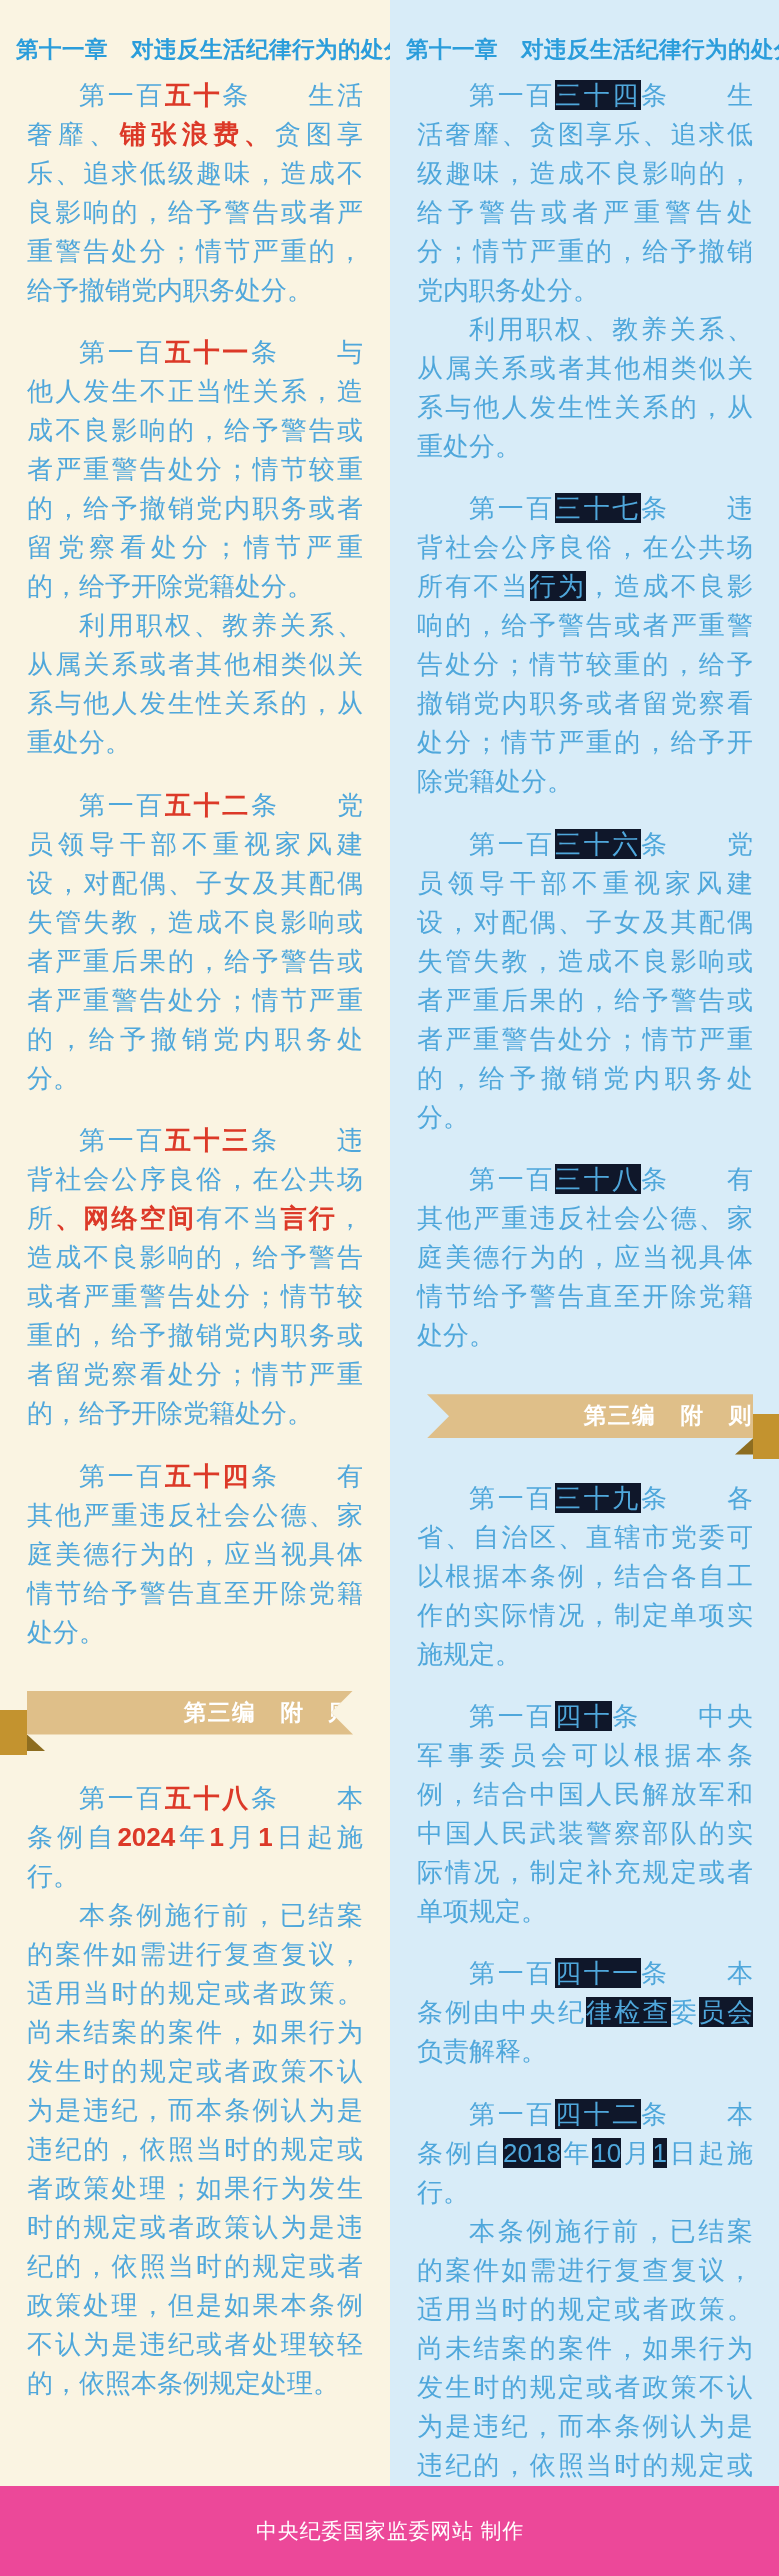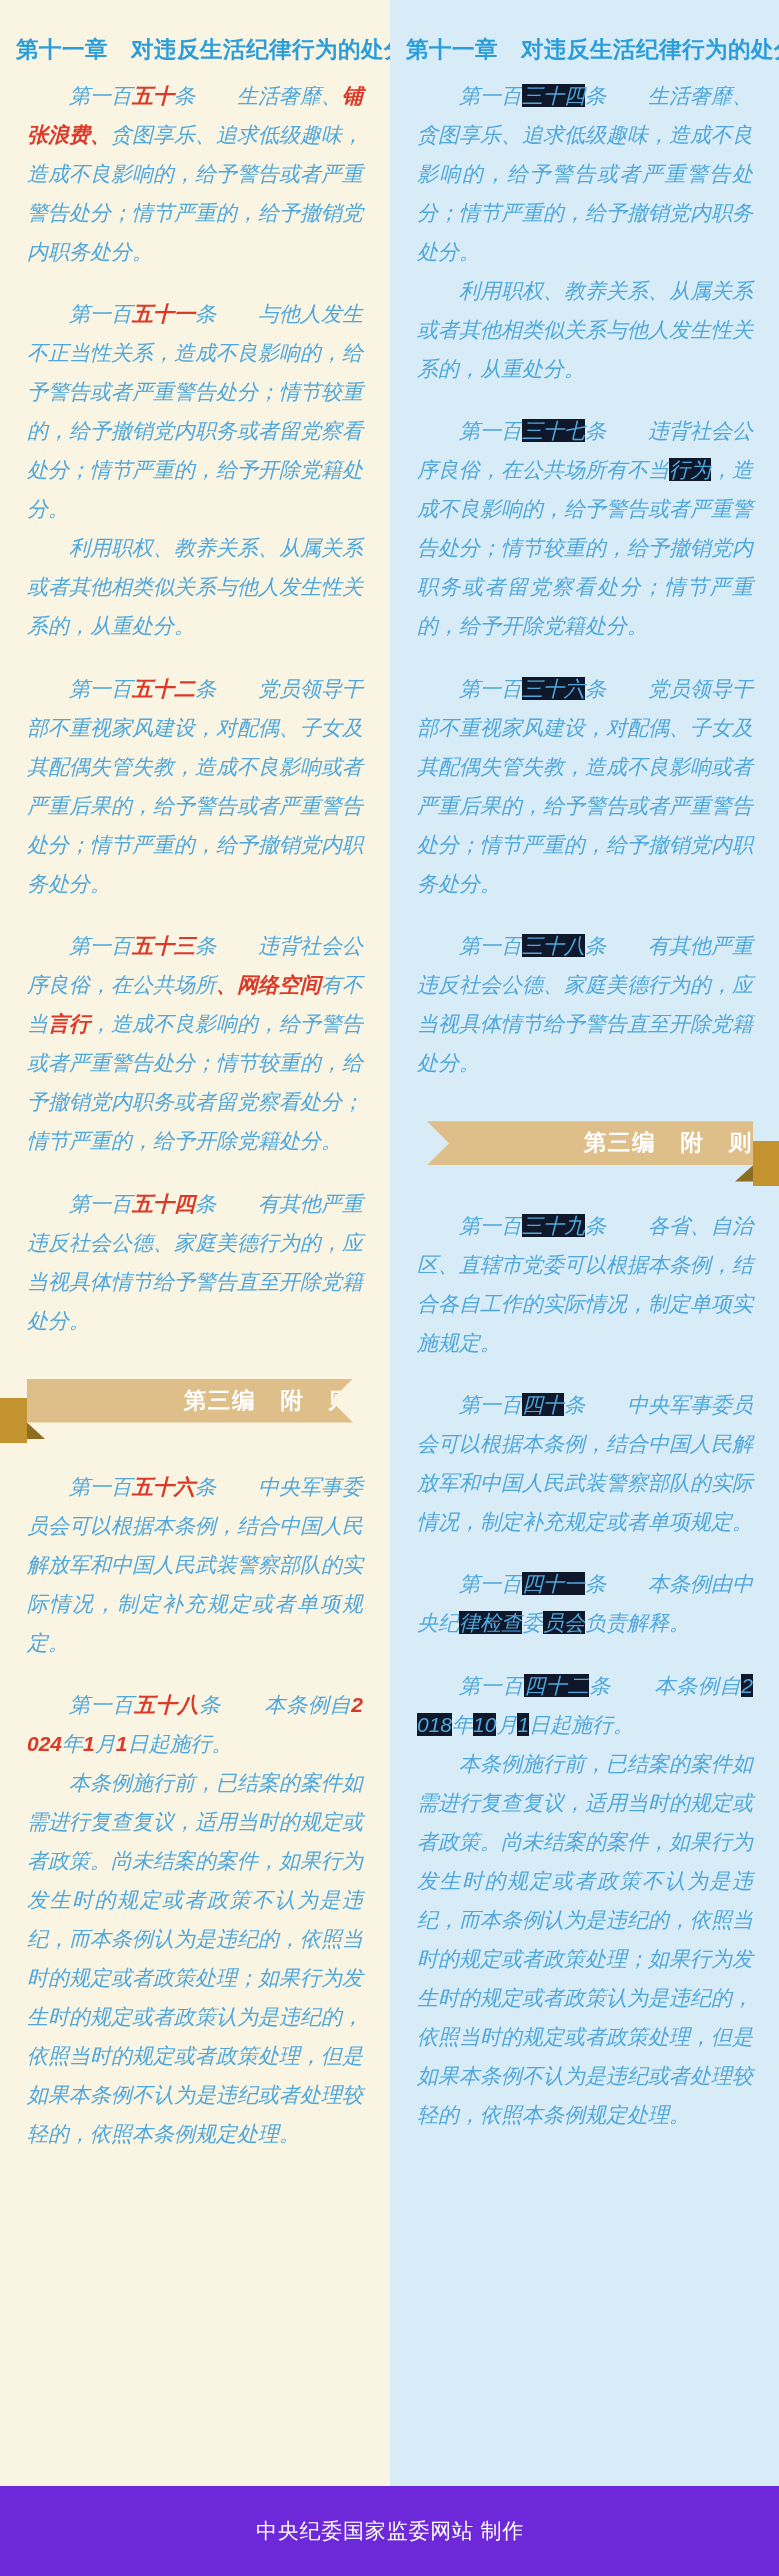--- a/index.html
+++ b/index.html
@@ -12,22 +12,22 @@
   .col{position:absolute;top:0;width:390px;height:2486px;overflow:hidden;}
   .col-left{left:0;background:#FAF4E2;}
   .col-right{left:390px;background:#D8ECF8;}
   .col-inner{padding:34px 27px 0 27px;}
   .chapter{
     margin:0 -11px;white-space:nowrap;
     font-size:22.6px;font-weight:bold;color:#2B9DDB;letter-spacing:0.4px;
   }
   .para{
     margin:23.4px 0 0 0;
-    font-size:21px;line-height:39px;color:#4FA7DB;
-    text-align:justify;text-indent:2em;word-break:break-all;font-style:italic;
+    font-size:26px;line-height:39px;color:#4FA7DB;
+    text-align:justify;text-indent:2em;word-break:break-all;
   }
   .para.first{margin-top:11px;}
   .para.cont{margin-top:0;}
   .seg-red{color:#DC3928;font-weight:bold;}
   .seg-hl{background:#0f172a;}
   .ribbon-row{position:relative;height:65px;margin:39px -27px 19.5px -27px;}
   .ribbon-body{
     position:absolute;top:0;height:44px;width:326px;
     background:#DFBF89;color:#FFFFFF;
     font-size:22.6px;font-weight:bold;letter-spacing:1.6px;
@@ -36,21 +36,21 @@
   .col-left .ribbon-body{left:27px;clip-path:polygon(0 0,100% 0,calc(100% - 22px) 50%,100% 100%,0 100%);}
   .col-right .ribbon-body{left:37px;clip-path:polygon(0 0,100% 0,100% 100%,0 100%,22px 50%);}
   .ribbon-fold{position:absolute;top:19.5px;width:27px;height:45px;background:#C3932F;}
   .col-left .ribbon-fold{left:0;}
   .col-right .ribbon-fold{right:0;}
   .ribbon-shadow{position:absolute;top:44px;width:18px;height:16.4px;background:#8D6D20;}
   .col-left .ribbon-shadow{left:27px;clip-path:polygon(0 0,100% 100%,0 100%);}
   .col-right .ribbon-shadow{right:27px;clip-path:polygon(100% 0,100% 100%,0 100%);}
   .footer{
     position:absolute;left:0;bottom:0;width:780px;height:90px;
-    background:#6d28d9;color:#FFFFFF;font-size:21px;letter-spacing:0.8px;
+    background:#ec4899;color:#FFFFFF;font-size:21px;letter-spacing:0.8px;
     display:flex;align-items:center;justify-content:center;
   }
 </style>
 </head>
 <body>
 
 <div class="poster">
 
   <div class="col col-left">
     <div class="col-inner">
@@ -61,21 +61,20 @@
       <p class="para"><span class="seg-n">第一百</span><span class="seg-red">五十二</span><span class="seg-n">条　　党员领导干部不重视家风建设，对配偶、子女及其配偶失管失教，造成不良影响或者严重后果的，给予警告或者严重警告处分；情节严重的，给予撤销党内职务处分。</span></p>
       <p class="para"><span class="seg-n">第一百</span><span class="seg-red">五十三</span><span class="seg-n">条　　违背社会公序良俗，在公共场所</span><span class="seg-red">、网络空间</span><span class="seg-n">有不当</span><span class="seg-red">言行</span><span class="seg-n">，造成不良影响的，给予警告或者严重警告处分；情节较重的，给予撤销党内职务或者留党察看处分；情节严重的，给予开除党籍处分。</span></p>
       <p class="para"><span class="seg-n">第一百</span><span class="seg-red">五十四</span><span class="seg-n">条　　有其他严重违反社会公德、家庭美德行为的，应当视具体情节给予警告直至开除党籍处分。</span></p>
 
       <div class="ribbon-row">
         <div class="ribbon-fold"></div>
         <div class="ribbon-shadow"></div>
         <div class="ribbon-body">第三编　附　则</div>
       </div>
 
-      <p class="para"><span class="seg-n">第一百</span><span class="seg-red">五十六</span><span class="seg-n">条　　中央军事委员会可以根据本条例，结合中国人民解放军和中国人民武装警察部队的实际情况，制定补充规定或者单项规定。</span></p>
       <p class="para"><span class="seg-n">第一百</span><span class="seg-red">五十八</span><span class="seg-n">条　　本条例自</span><span class="seg-red">2024</span><span class="seg-n">年</span><span class="seg-red">1</span><span class="seg-n">月</span><span class="seg-red">1</span><span class="seg-n">日起施行。</span></p>
       <p class="para cont"><span class="seg-n">本条例施行前，已结案的案件如需进行复查复议，适用当时的规定或者政策。尚未结案的案件，如果行为发生时的规定或者政策不认为是违纪，而本条例认为是违纪的，依照当时的规定或者政策处理；如果行为发生时的规定或者政策认为是违纪的，依照当时的规定或者政策处理，但是如果本条例不认为是违纪或者处理较轻的，依照本条例规定处理。</span></p>
     </div>
   </div>
 
   <div class="col col-right">
     <div class="col-inner">
       <h2 class="chapter">第十一章　对违反生活纪律行为的处分</h2>
       <p class="para first"><span class="seg-n">第一百</span><span class="seg-hl">三十四</span><span class="seg-n">条　　生活奢靡、贪图享乐、追求低级趣味，造成不良影响的，给予警告或者严重警告处分；情节严重的，给予撤销党内职务处分。</span></p>
       <p class="para cont"><span class="seg-n">利用职权、教养关系、从属关系或者其他相类似关系与他人发生性关系的，从重处分。</span></p>

